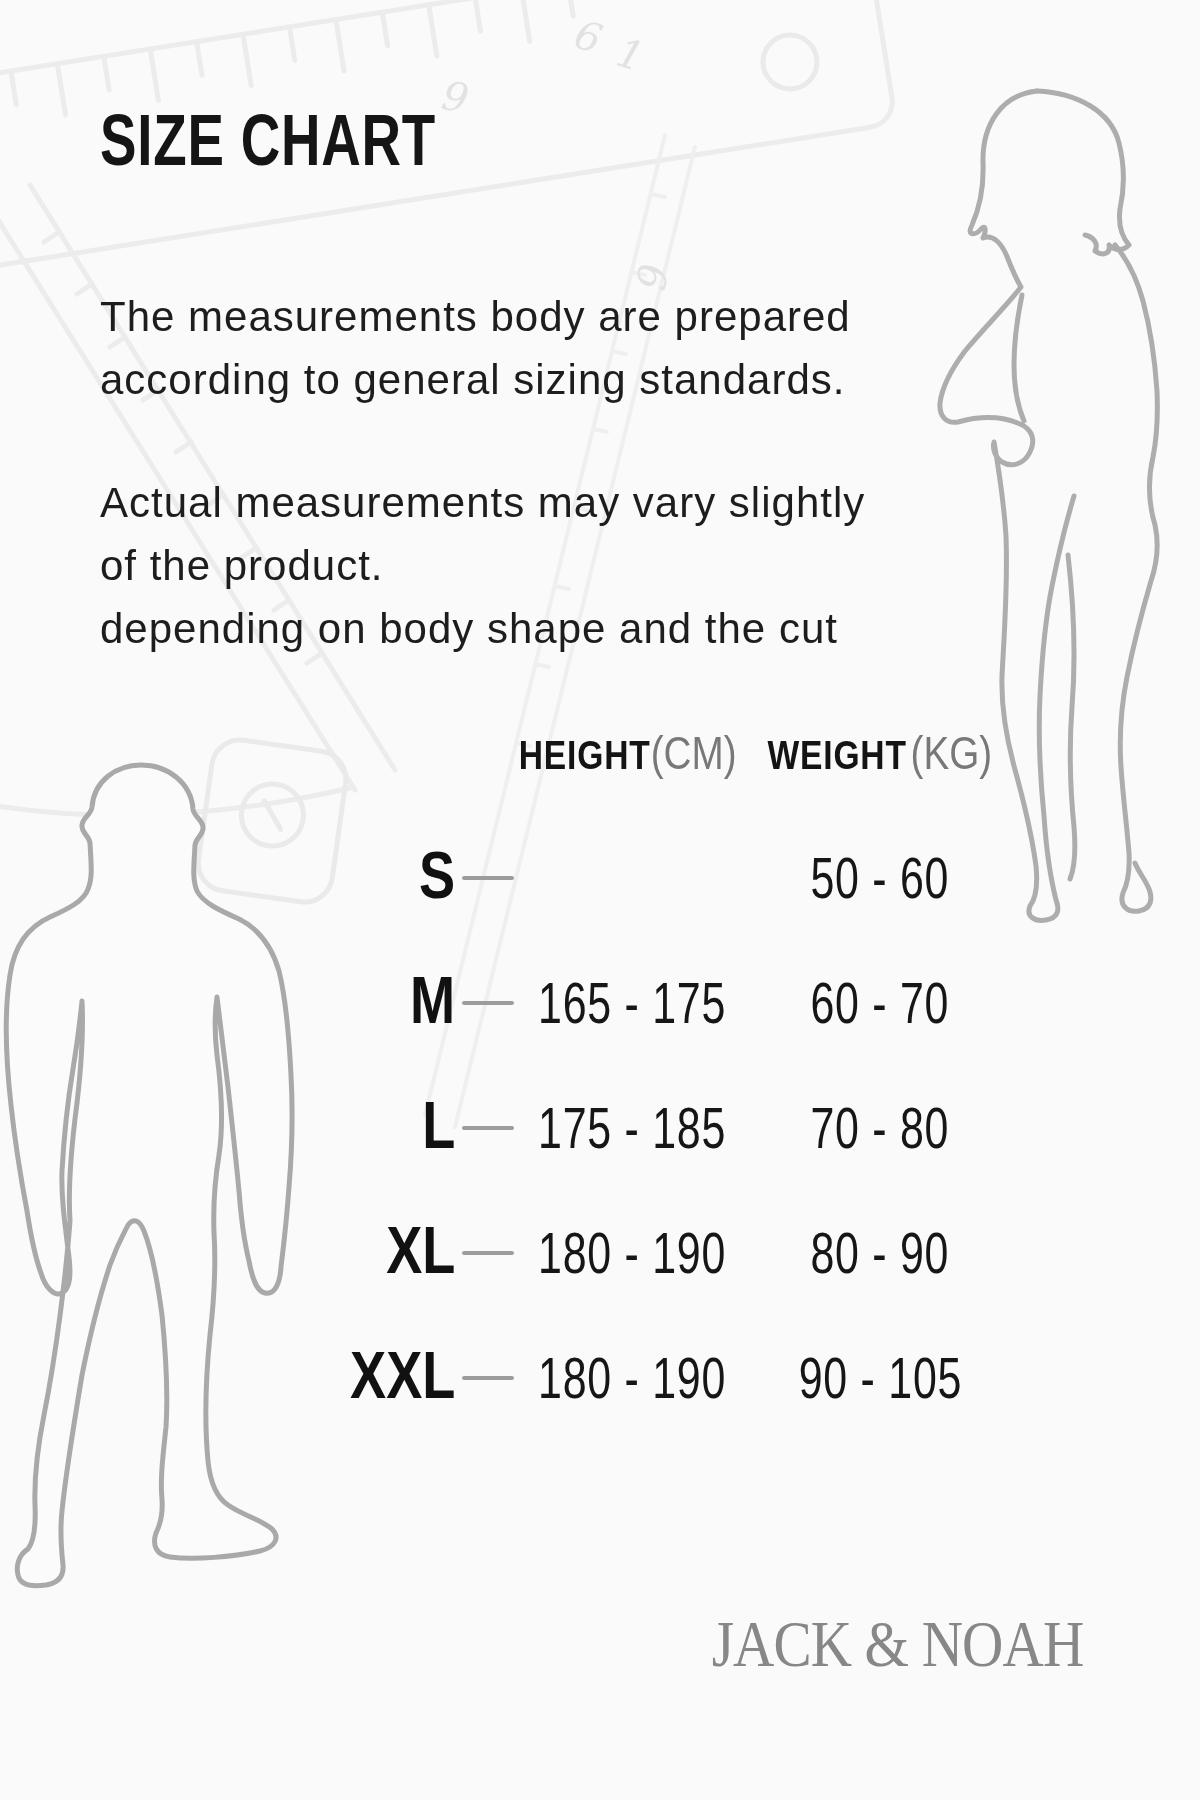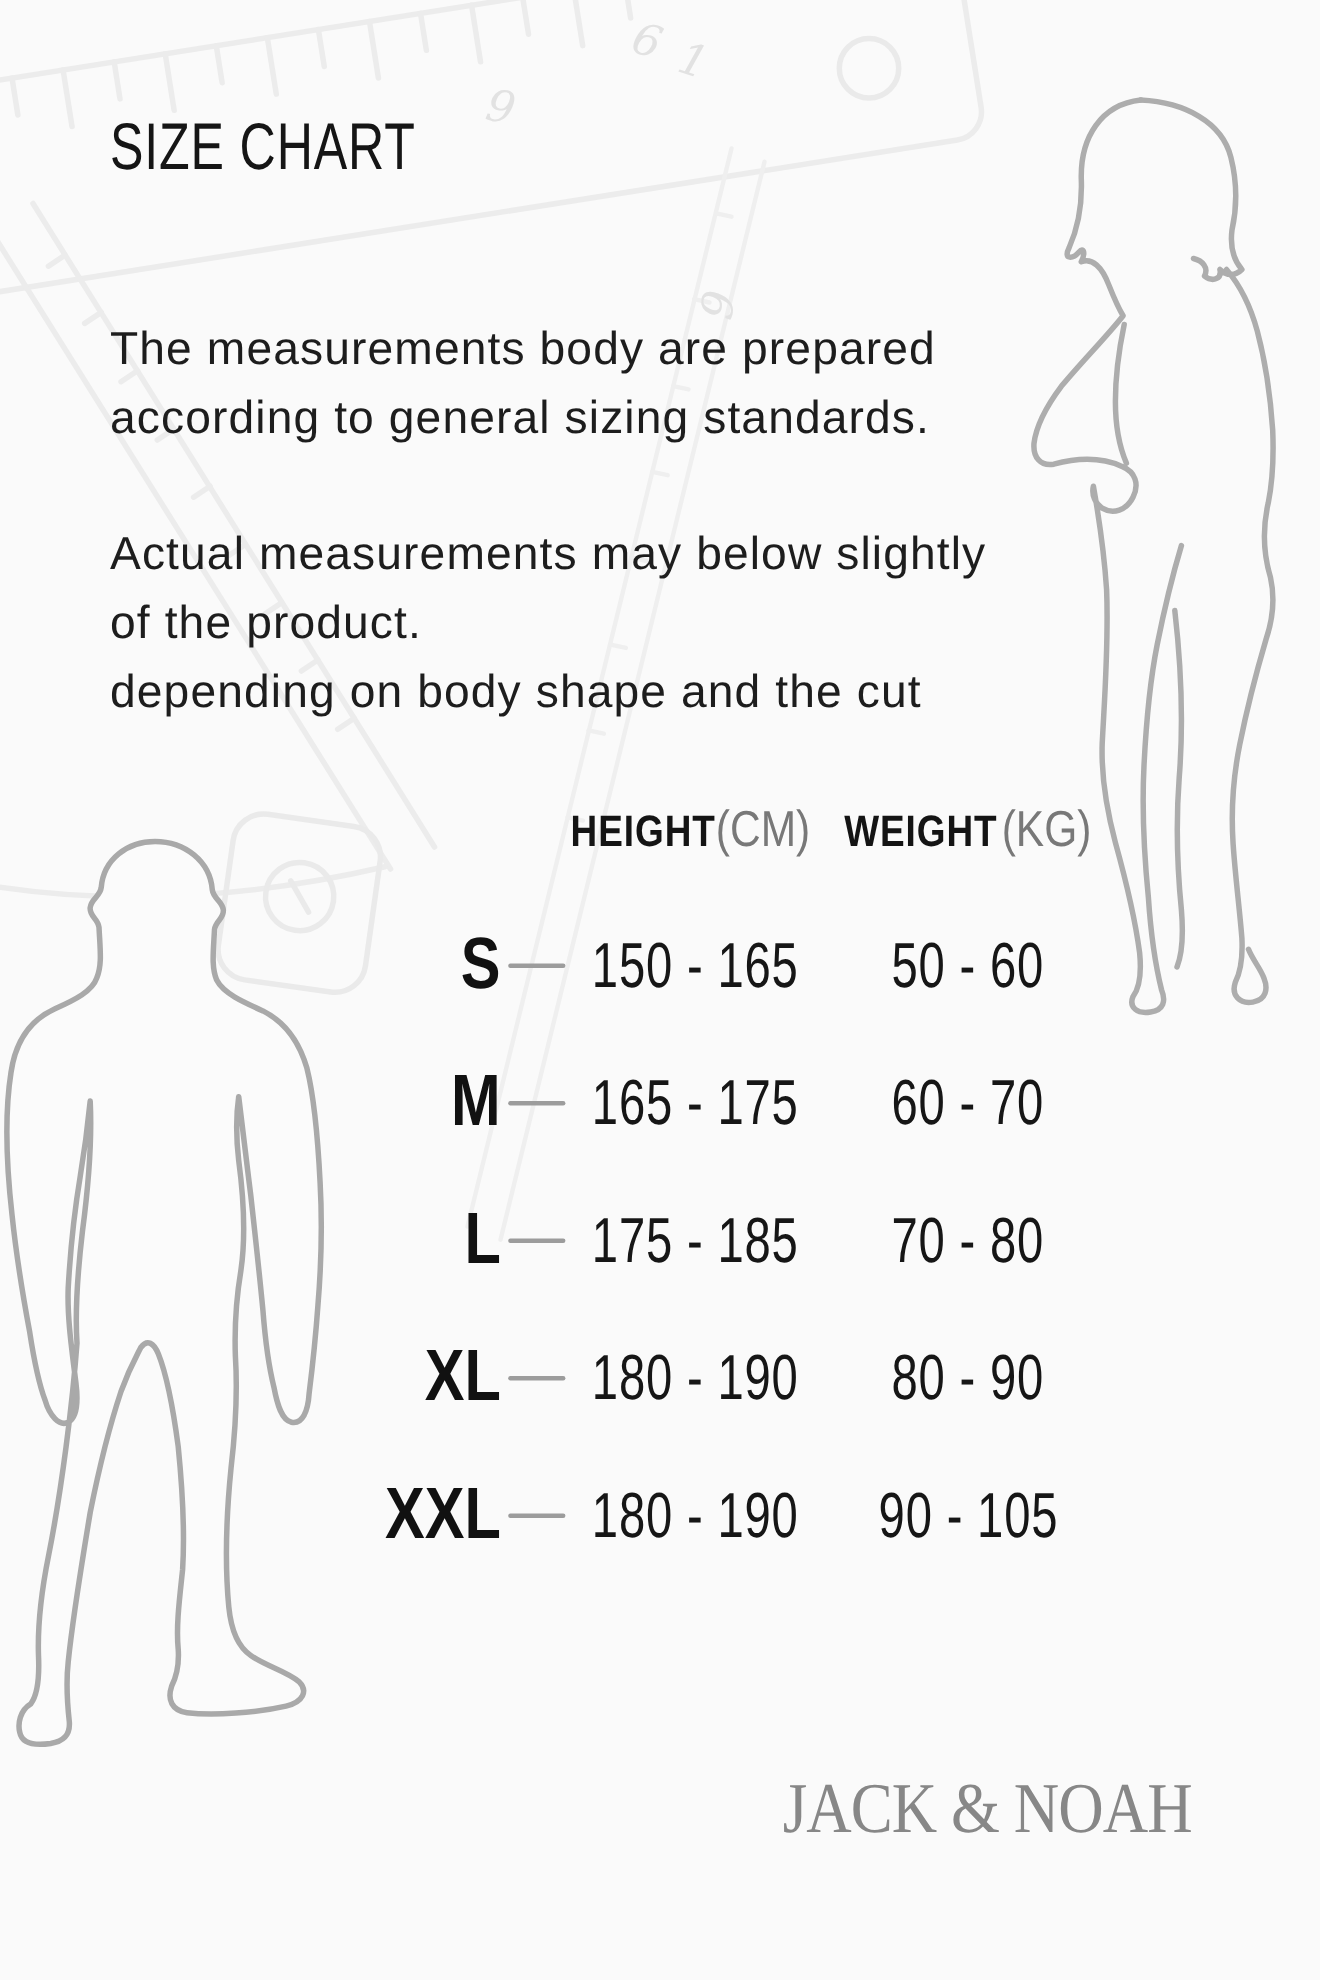--- a/index.html
+++ b/index.html
@@ -8,21 +8,21 @@
     background:#fafafa;
     font-family:"Liberation Sans",sans-serif;
   }
   svg{position:absolute;left:0;top:0;}
   .bg-sketch{width:1200px;height:1800px;}
   .fig-male{left:-6px;top:755px;width:310px;height:835px;}
   .fig-female{left:925px;top:85px;width:280px;height:840px;}
 
   .page-title{
     position:absolute;left:100px;top:104px;margin:0;
-    font-size:60px;font-weight:400;color:#151515;line-height:1;white-space:nowrap;
+    font-size:72px;font-weight:700;color:#151515;line-height:1;white-space:nowrap;
   }
   .page-title .cond{display:inline-block;transform:scaleX(.76);transform-origin:left top;letter-spacing:1px;}
 
   .para{position:absolute;left:100px;margin:0;font-size:42px;color:#1d1d1d;
         line-height:63px;letter-spacing:1px;font-weight:400;}
   .para-1{top:285px;}
   .para-2{top:471px;}
   .para .line{display:block;white-space:nowrap;}
 
   .col-header{position:absolute;top:726px;text-align:center;white-space:nowrap;color:#141414;}
@@ -243,40 +243,39 @@
     </g>
   </svg>
 
   <h1 class="page-title"><span class="cond">SIZE CHART</span></h1>
 
   <p class="para para-1">
     <span class="line">The measurements body are prepared</span>
     <span class="line">according to general sizing standards.</span>
   </p>
   <p class="para para-2">
-    <span class="line">Actual measurements may below slightly</span>
+    <span class="line">Actual measurements may vary slightly</span>
     <span class="line">of the product.</span>
     <span class="line">depending on body shape and the cut</span>
   </p>
 
   <div class="col-header col-header-weight">
     <span class="cond">
       <span class="lbl">WEIGHT</span> <span class="unit">(KG)</span>
     </span>
   </div>
   <div class="col-header col-header-height">
     <span class="cond">
       <span class="lbl">HEIGHT</span><span class="unit">(CM)</span>
     </span>
   </div>
 
   <div class="size-row row-0">
     <div class="size-cell"><span class="cond">S</span></div>
     <div class="size-dash"></div>
-    <div class="val-cell val-height"><span class="cond">150 - 165</span></div>
     <div class="val-cell val-weight"><span class="cond">50 - 60</span></div>
   </div>
   <div class="size-row row-1">
     <div class="size-cell"><span class="cond">M</span></div>
     <div class="size-dash"></div>
     <div class="val-cell val-height"><span class="cond">165 - 175</span></div>
     <div class="val-cell val-weight"><span class="cond">60 - 70</span></div>
   </div>
   <div class="size-row row-2">
     <div class="size-cell"><span class="cond">L</span></div>

